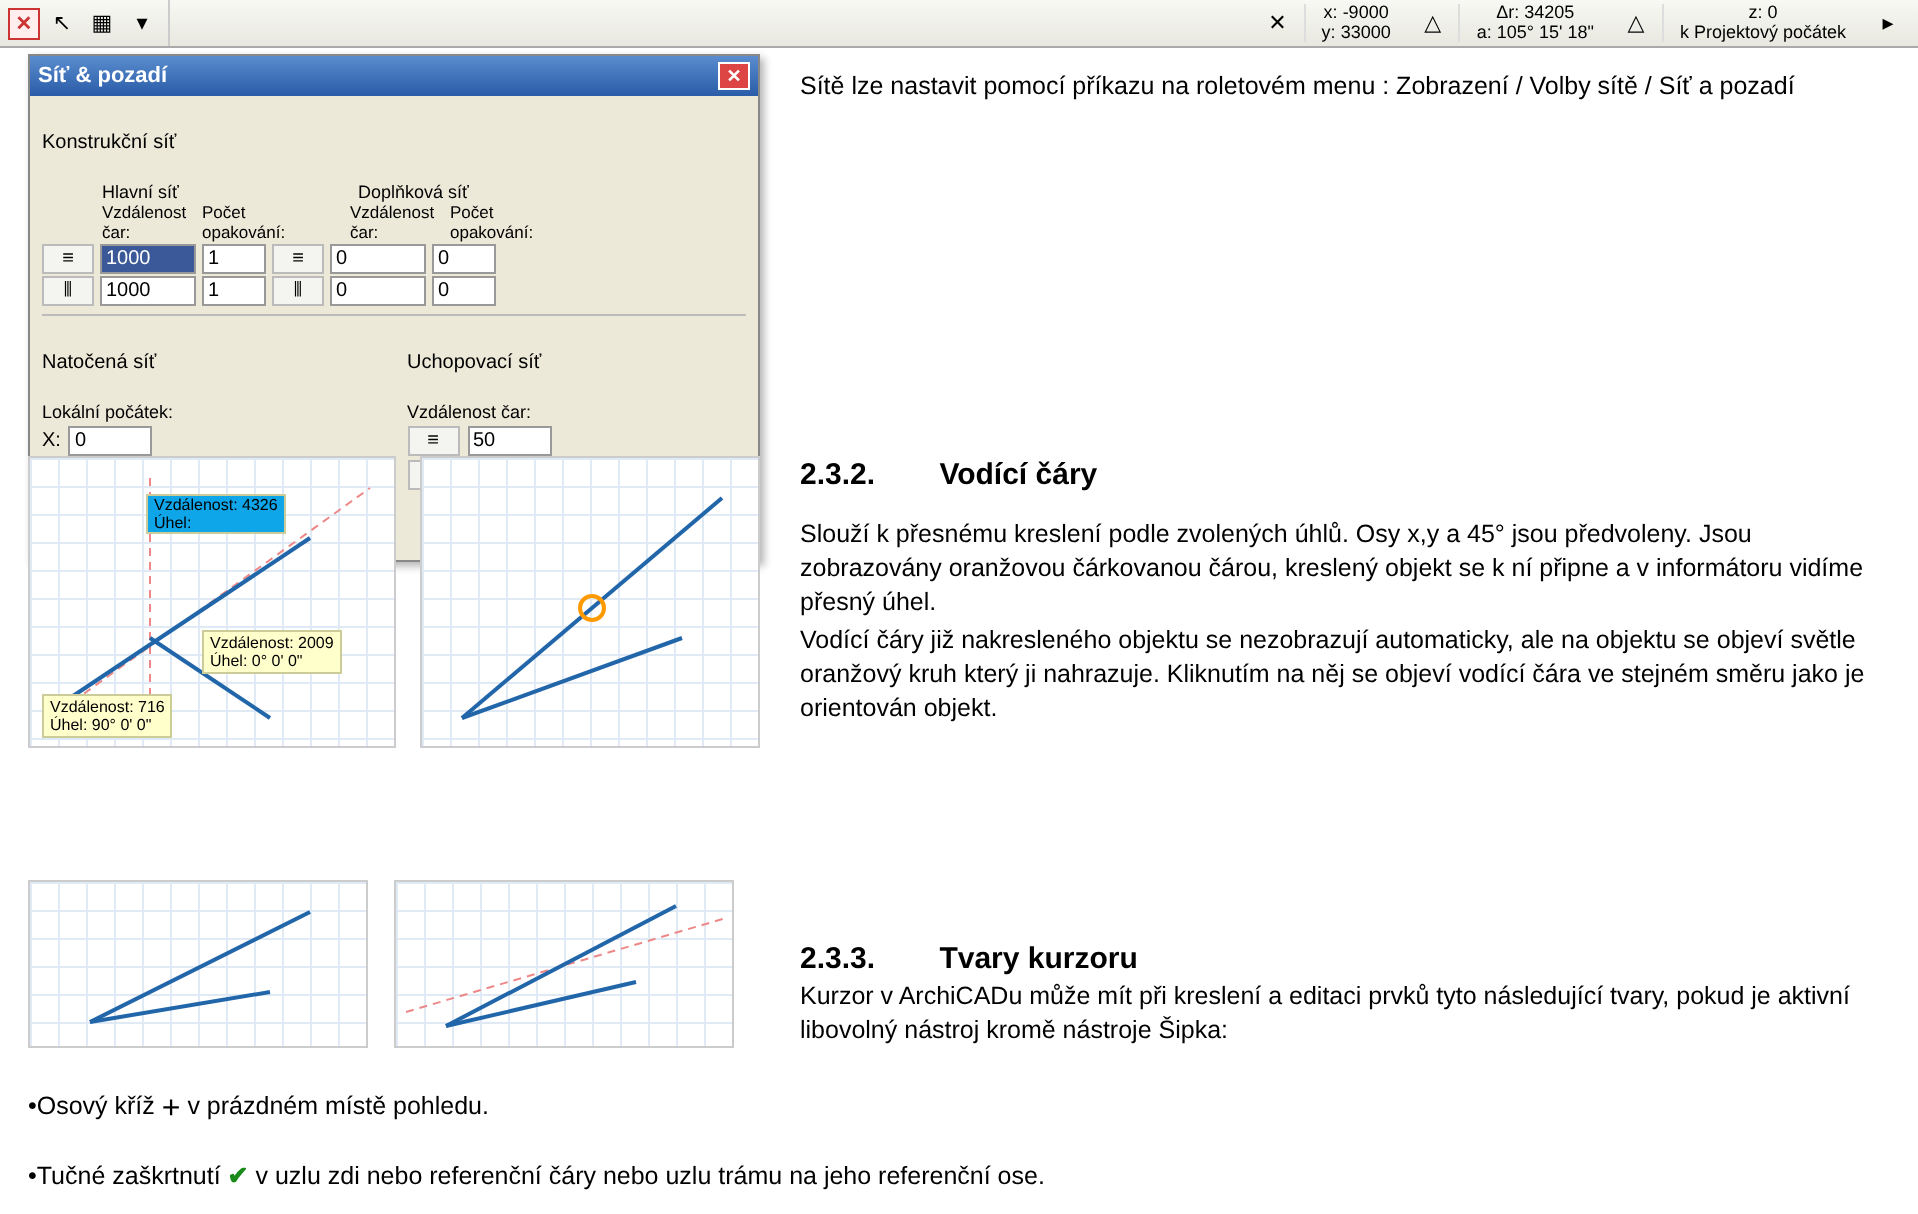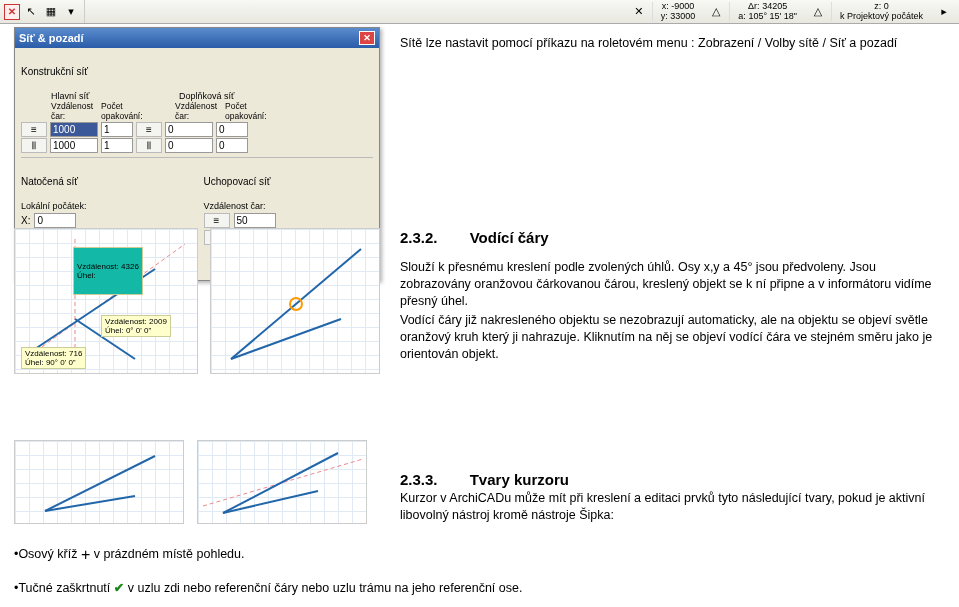--- a/index.html
+++ b/index.html
@@ -174,21 +174,21 @@
   <span>•Tučné zaškrtnutí </span><span class="check-sym">✔</span><span> v uzlu zdi nebo referenční čáry nebo uzlu trámu na jeho referenční ose.</span>
 </div>
 
 <div class="thumb thumb-grid" style="top:228px; left:14px; width:184px; height:146px">
   <svg class="svg-abs" width="184" height="146">
     <line x1="10" y1="130" x2="170" y2="15" stroke="#e88" stroke-width="1" stroke-dasharray="4 3"></line>
     <line x1="60" y1="10" x2="60" y2="140" stroke="#e88" stroke-width="1" stroke-dasharray="4 3"></line>
     <line x1="20" y1="120" x2="140" y2="40" stroke="#26a" stroke-width="2"></line>
     <line x1="60" y1="90" x2="120" y2="130" stroke="#26a" stroke-width="2"></line>
   </svg>
-  <div style="position:absolute;top:18px;left:58px;background:#14b8a6;border:1px solid #cc9;padding:14px 3px;font-size:8px">
+  <div style="position:absolute;top:18px;left:58px;background:#0ea5e9;border:1px solid #cc9;padding:0 3px;font-size:8px">
     <div>Vzdálenost: 4326</div>
     <div>Úhel:</div>
   </div>
   <div style="position:absolute;top:86px;left:86px;background:#ffc;border:1px solid #cc9;padding:1px 3px;font-size:8px">
     <div>Vzdálenost: 2009</div>
     <div>Úhel:      0° 0' 0"</div>
   </div>
   <div style="position:absolute;top:118px;left:6px;background:#ffc;border:1px solid #cc9;padding:1px 3px;font-size:8px">
     <div>Vzdálenost: 716</div>
     <div>Úhel:    90° 0' 0"</div>

